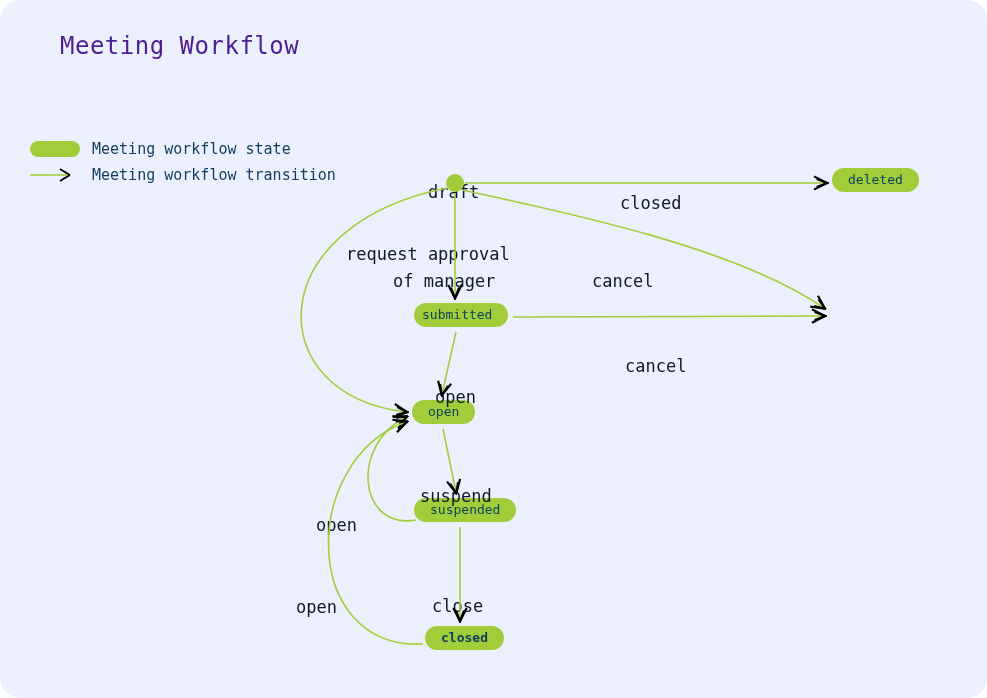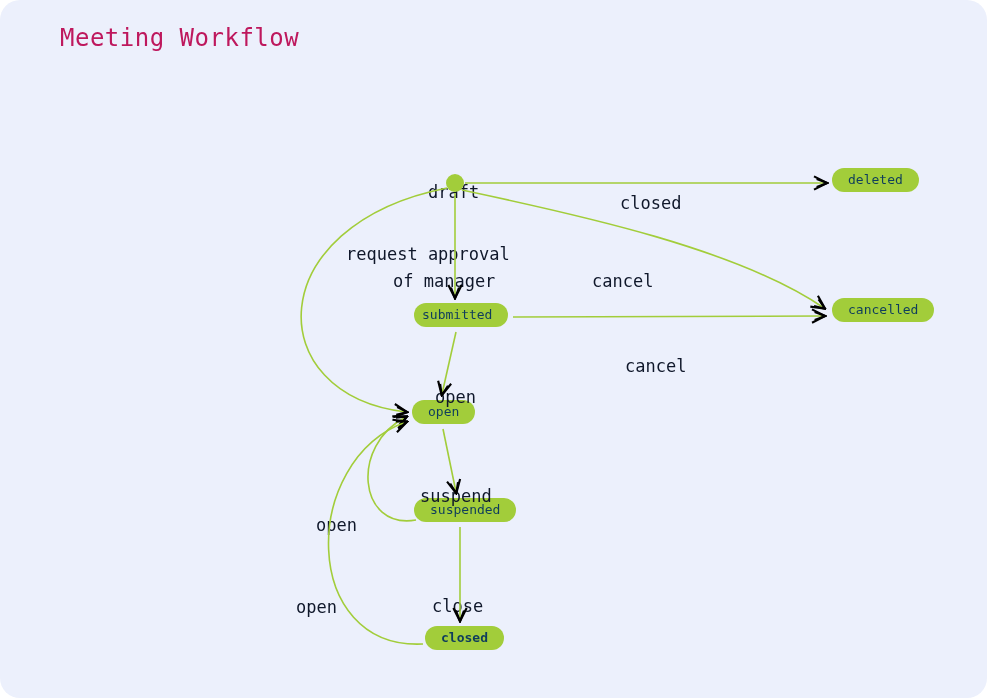--- a/index.html
+++ b/index.html
@@ -12,23 +12,23 @@
     position: relative;
     width: 987px;
     height: 698px;
     background: #ecf0fc;
     border-radius: 20px;
     overflow: hidden;
   }
   .title {
     position: absolute;
     left: 60px;
-    top: 24px;
+    top: 32px;
     font-size: 24px;
-    color: #be185d;
+    color: #4c1d95;
     letter-spacing: 0.5px;
   }
   .legend {
     position: absolute;
     left: 30px;
     top: 140px;
     color: #0f3d5c;
     font-size: 15px;
   }
   .legend-row {
@@ -82,30 +82,44 @@
     background: #a2cd3a;
   }
 </style>
 </head>
 <body>
 
 <div class="canvas">
 
   <div class="title">Meeting Workflow</div>
 
+  <div class="legend">
+    <div class="legend-row">
+      <div class="legend-state-icon"></div>
+      <span>Meeting workflow state</span>
+    </div>
+    <div class="legend-row">
+      <div class="legend-trans-icon">
+        <svg width="50" height="16">
+          <line x1="0" y1="8" x2="40" y2="8" stroke="#a2cd3a" stroke-width="1.5"></line>
+          <path d="M40 8 L30 2 M40 8 L30 14 M40 8 L33 4 M40 8 L33 12" stroke="#000" stroke-width="1.5" fill="none"></path>
+        </svg>
+      </div>
+      <span>Meeting workflow transition</span>
+    </div>
+  </div>
 
   <div class="trans-label" style="left:428px; top:144px;">draft</div>
   <div class="start-dot" style="left:446px; top:174px;"></div>
 
   <div class="state" style="left:414px; top:303px;padding-left:8px;">submitted</div>
   <div class="state" style="left:412px; top:400px;">open</div>
   <div class="state" style="left:414px; top:498px;border-radius:12px;">suspended</div>
   <div class="state" style="left:425px; top:626px;font-weight:bold;">closed</div>
   <div class="state" style="left:832px; top:168px;">deleted</div>
-  <div class="state" style="left:832px; top:298px;">cancelled</div>
 
   <div class="trans-label" style="left:620px; top:155px;">closed</div>
   <div class="trans-label" style="left:592px; top:233px;">cancel</div>
   <div class="trans-label" style="left:625px; top:318px;">cancel</div>
   <div class="trans-label" style="left:346px; top:206px;">request approval</div>
   <div class="trans-label" style="left:393px; top:233px;">of manager</div>
   <div class="trans-label" style="left:435px; top:349px;">open</div>
   <div class="trans-label" style="left:420px; top:448px;">suspend</div>
   <div class="trans-label" style="left:316px; top:477px;">open</div>
   <div class="trans-label" style="left:432px; top:558px;">close</div>

